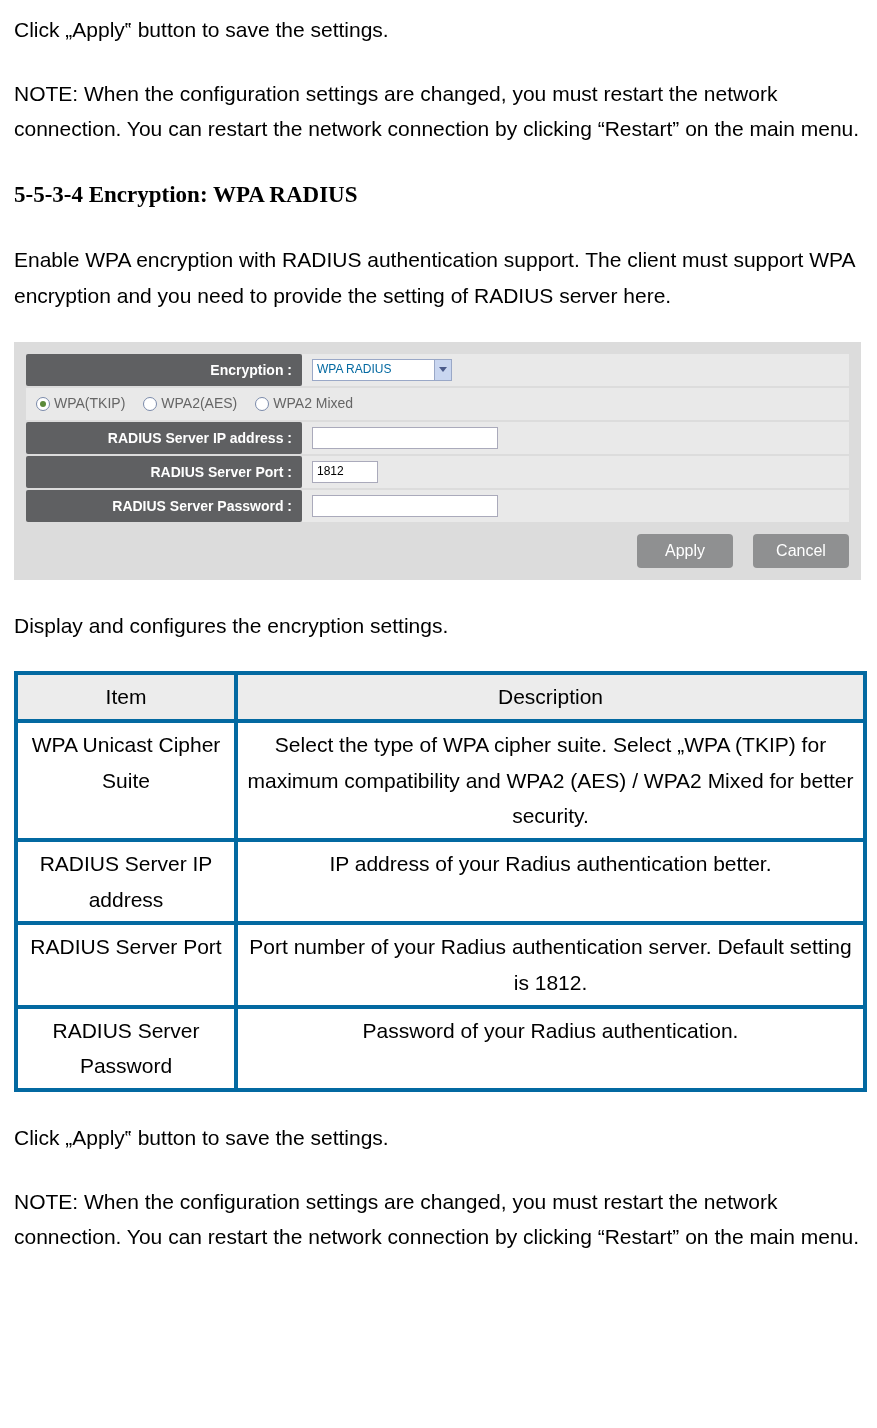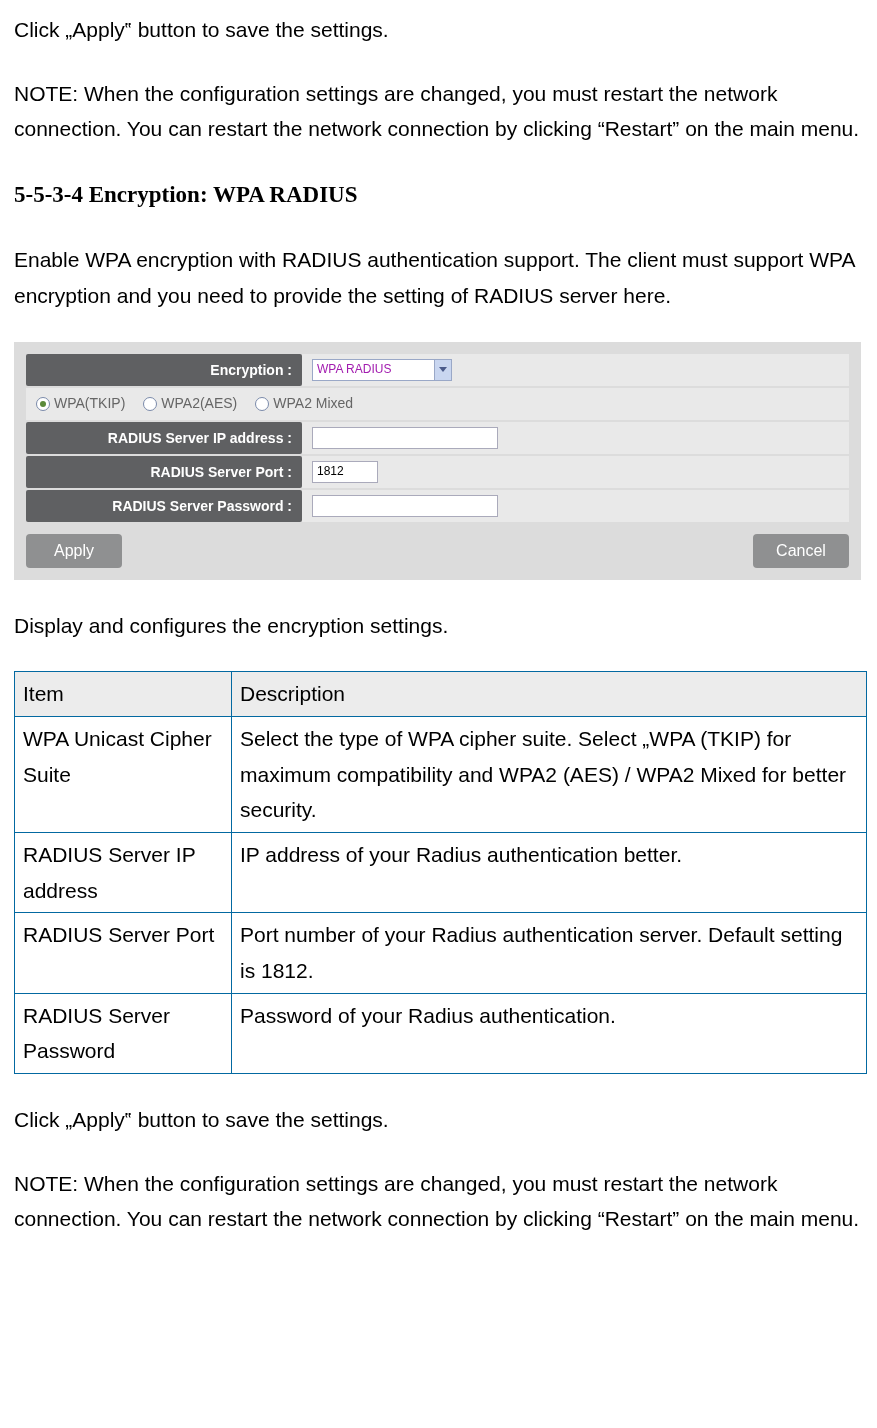--- a/index.html
+++ b/index.html
@@ -55,21 +55,21 @@
   .select {
     background: #fff;
     border: 1px solid #9aa8c7;
     height: 20px;
     width: 130px;
     font-size: 12px;
     padding: 0 4px;
     display: inline-flex;
     align-items: center;
     position: relative;
-    color: #a21caf;
+    color: #0369a1;
   }
   .select::after {
     content: "";
     position: absolute;
     right: 0;
     top: 0;
     width: 16px;
     height: 100%;
     background: #c9d6f0;
     border-left: 1px solid #9aa8c7;
@@ -112,22 +112,22 @@
     justify-content: center;
   }
   .radio-circle.checked::after {
     content: "";
     width: 6px; height: 6px;
     background: #5b8a3a;
     border-radius: 50%;
   }
   .button-row {
     display: flex;
-    justify-content: space-between;
-    gap: 28px;
+    justify-content: flex-end;
+    gap: 20px;
     margin-top: 12px;
   }
   .btn {
     background: #8f9091;
     color: #fff;
     font-size: 16px;
     border: none;
     border-radius: 4px;
     width: 96px;
     height: 34px;
@@ -138,23 +138,23 @@
   }
 
   
   table.desc {
     border-collapse: collapse;
     width: 100%;
     margin: 0 0 28px 0;
     font-size: 21px;
   }
   table.desc th, table.desc td {
-    border: 1px solid #0369a1;
+    border: 4px solid #0369a1;
     padding: 4px 8px;
-    text-align: left;
+    text-align: center;
     vertical-align: top;
     font-weight: normal;
     line-height: 1.7;
   }
   table.desc th {
     background: #ececec;
   }
   table.desc td.col1, table.desc th.col1 { width: 200px; }
 </style>
 </head>

